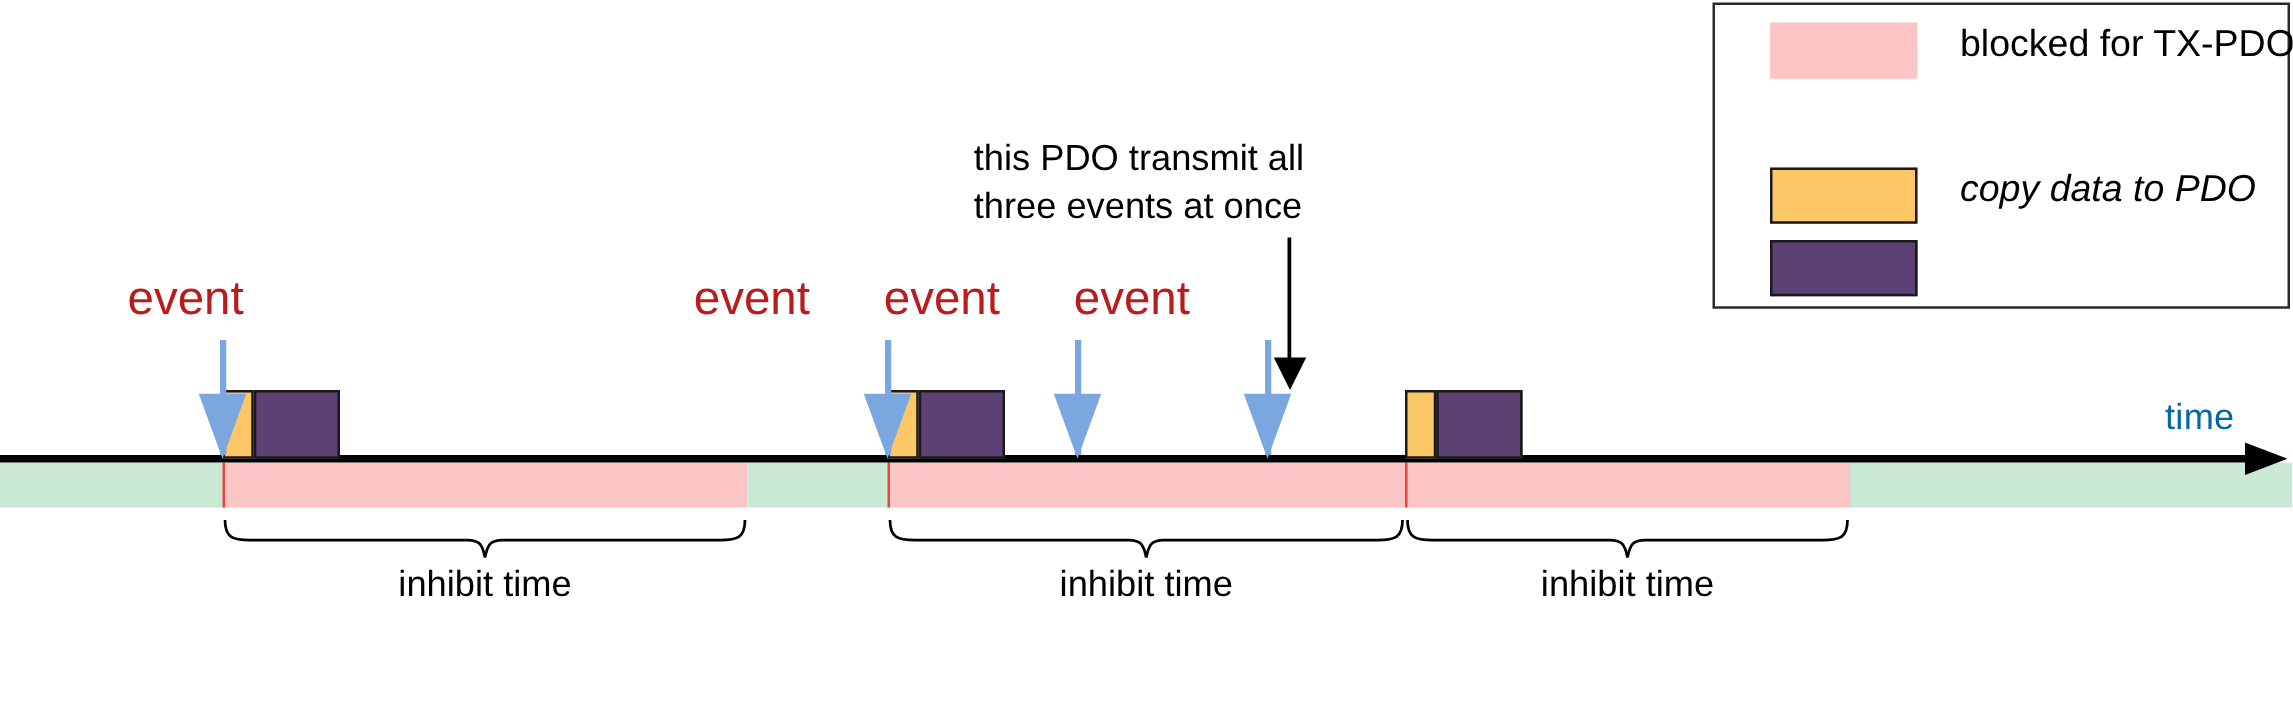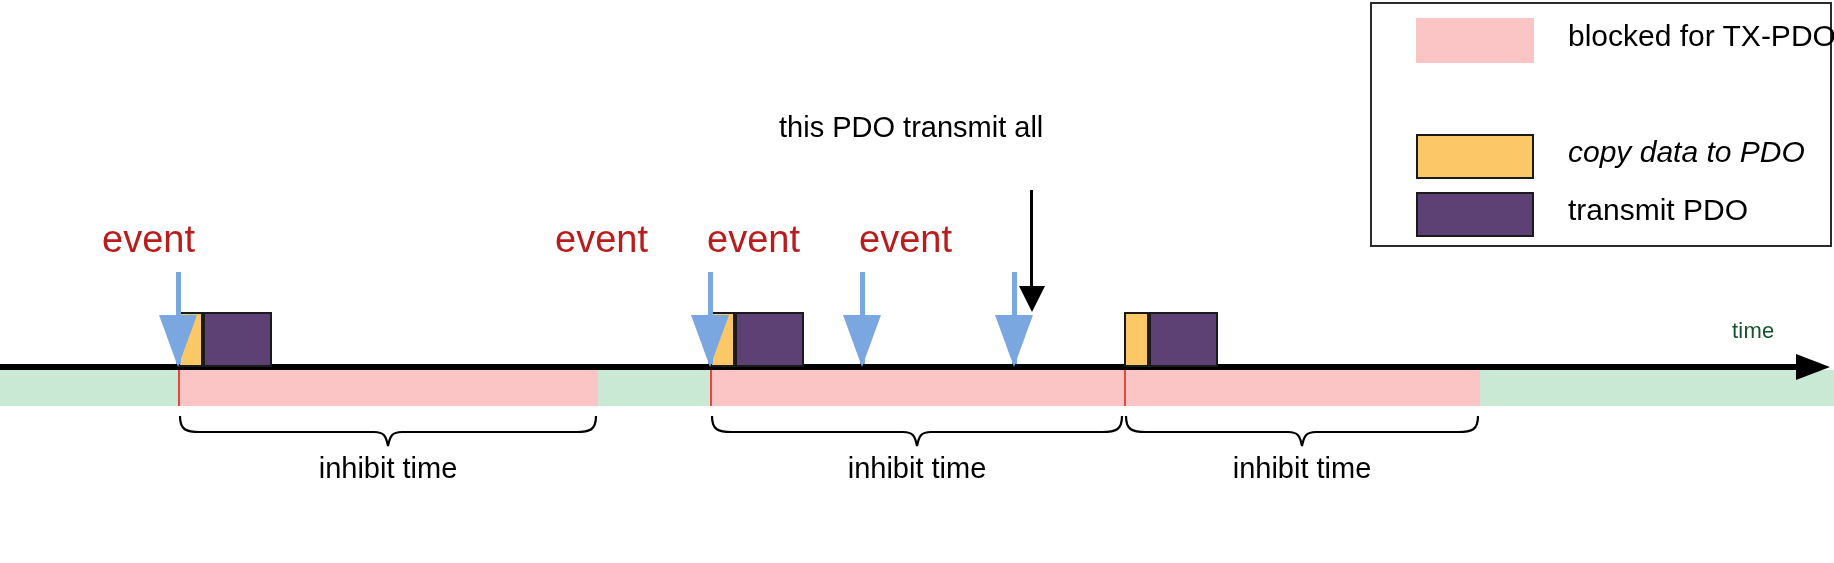--- a/index.html
+++ b/index.html
@@ -4,21 +4,21 @@
 <style>
   html,body{margin:0;padding:0;background:#ffffff;}
   body{width:1834px;height:563px;font-family:"Liberation Sans",sans-serif;overflow:hidden;}
   #stage{position:relative;width:1834px;height:563px;background:#fff;}
 
   
   .axis-line{position:absolute;left:0;top:364px;width:1800px;height:6px;background:#000;}
   .axis-arrow{position:absolute;left:1796px;top:354px;width:0;height:0;
               border-top:13px solid transparent;border-bottom:13px solid transparent;
               border-left:34px solid #000;}
-  .time-label{position:absolute;left:1732px;top:318px;font-size:22px;color:#14532d;letter-spacing:.2px;}
+  .time-label{position:absolute;left:1732px;top:318px;font-size:29px;color:#0369a1;letter-spacing:.2px;}
 
   
   .band{position:absolute;top:370px;height:36px;}
   .band-green{background:#c9e9d5;}
   .band-pink{background:#fbc5c5;}
   .band-tick{position:absolute;top:370px;width:2px;height:36px;background:#e8453c;}
 
   
   .blk{position:absolute;box-sizing:border-box;border:2px solid #1a1a1a;}
   .blk-copy{background:#fcc766;}
@@ -92,20 +92,21 @@
 
   <div class="ev-text" style="left:707px;top:218px;">event</div>
   <div class="ev-stem" style="left:860px;top:272px;height:92px;"></div>
   <div class="ev-head" style="left:843px;top:315px;"></div>
 
   <div class="ev-text" style="left:859px;top:218px;">event</div>
   <div class="ev-stem" style="left:1012px;top:272px;height:92px;"></div>
   <div class="ev-head" style="left:995px;top:315px;"></div>
 
   <div class="ann-text" style="left:779px;top:108px;">this PDO transmit all</div>
+  <div class="ann-text" style="left:779px;top:146px;">three events at once</div>
   <div class="ann-stem" style="left:1030px;top:190px;height:98px;"></div>
   <div class="ann-head" style="left:1019px;top:286px;"></div>
 
   <div class="brace" style="left:178px;width:420px;">
     <svg width="420" height="34" viewBox="0 0 420 34" preserveAspectRatio="none">
       <path d="M2,2 C2,16 8,18 22,18 L196,18 C206,18 208,22 210,32 C212,22 214,18 224,18 L398,18 C412,18 418,16 418,2" fill="none" stroke="#000" stroke-width="2.2"></path>
     </svg>
   </div>
   <div class="brace-label" style="left:178px;top:452px;width:420px;">inhibit time</div>
 
@@ -127,17 +128,16 @@
     <div class="legend-row" style="top:6px;">
       <div class="legend-swatch sw-blocked"></div>
       <div class="legend-label">blocked for TX-PDO</div>
     </div>
     <div class="legend-row" style="top:122px;font-style:italic;">
       <div class="legend-swatch sw-copy"></div>
       <div class="legend-label">copy data to PDO</div>
     </div>
     <div class="legend-row" style="top:180px;">
       <div class="legend-swatch sw-tx"></div>
-      <div class="legend-label">transmit PDO</div>
     </div>
   </div>
 
 </div>
 
 </body></html>

